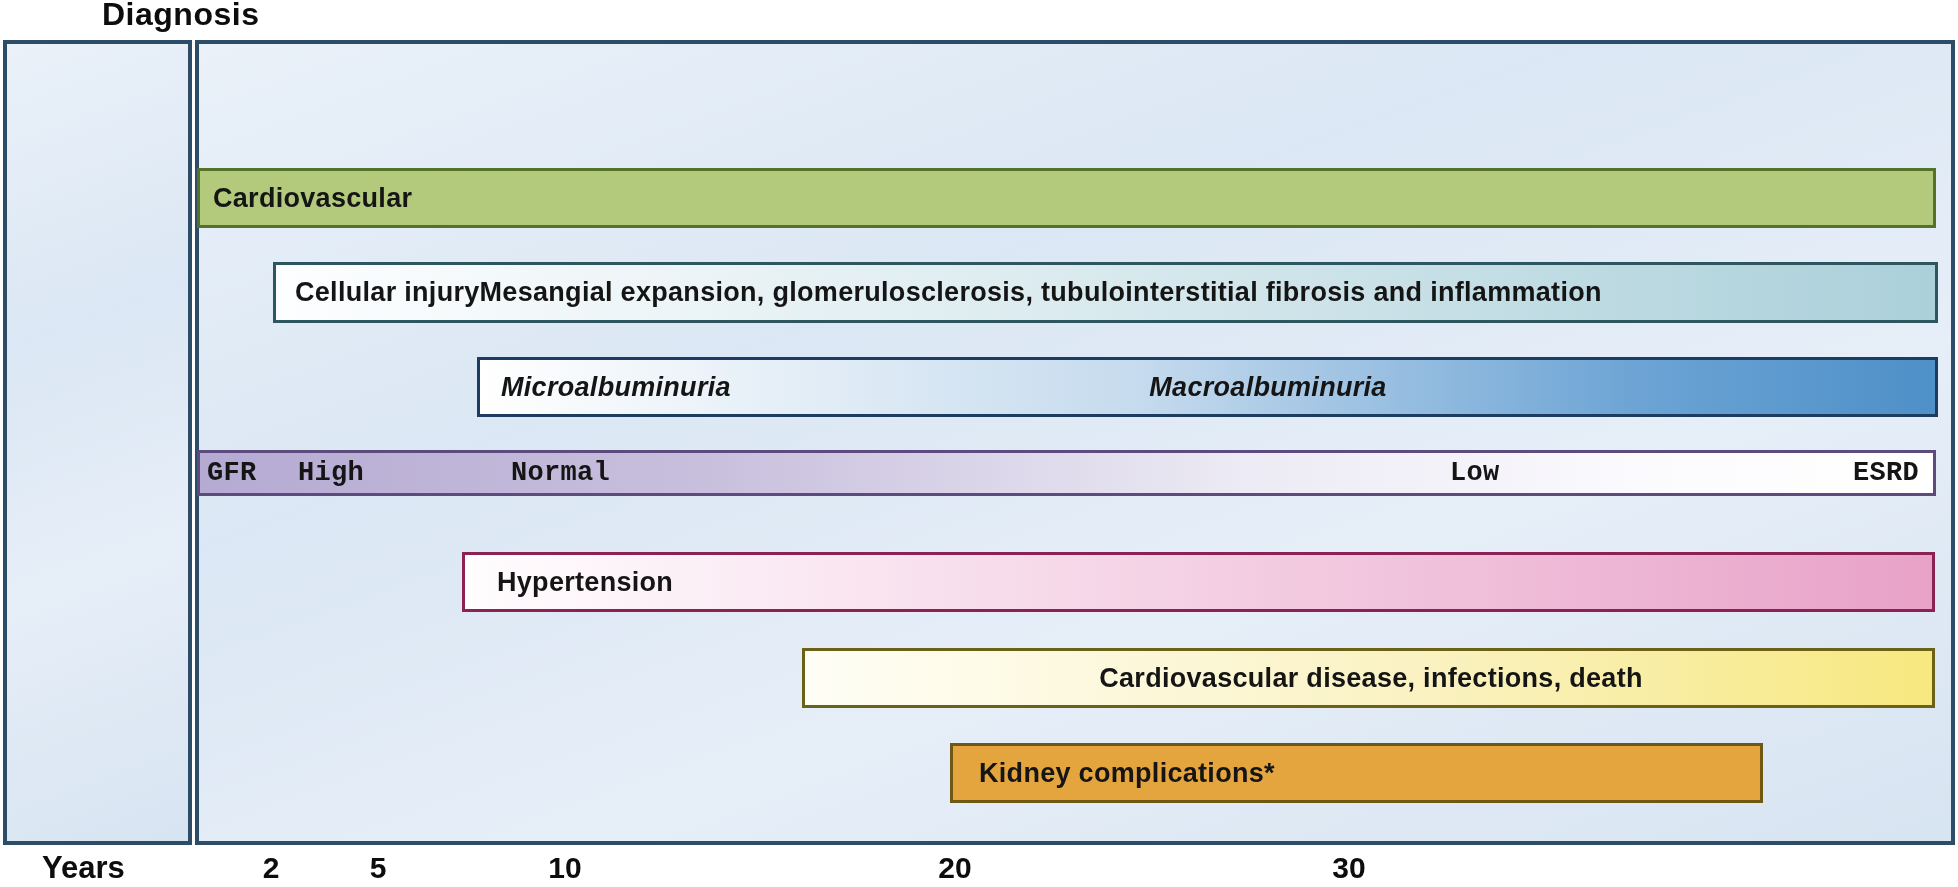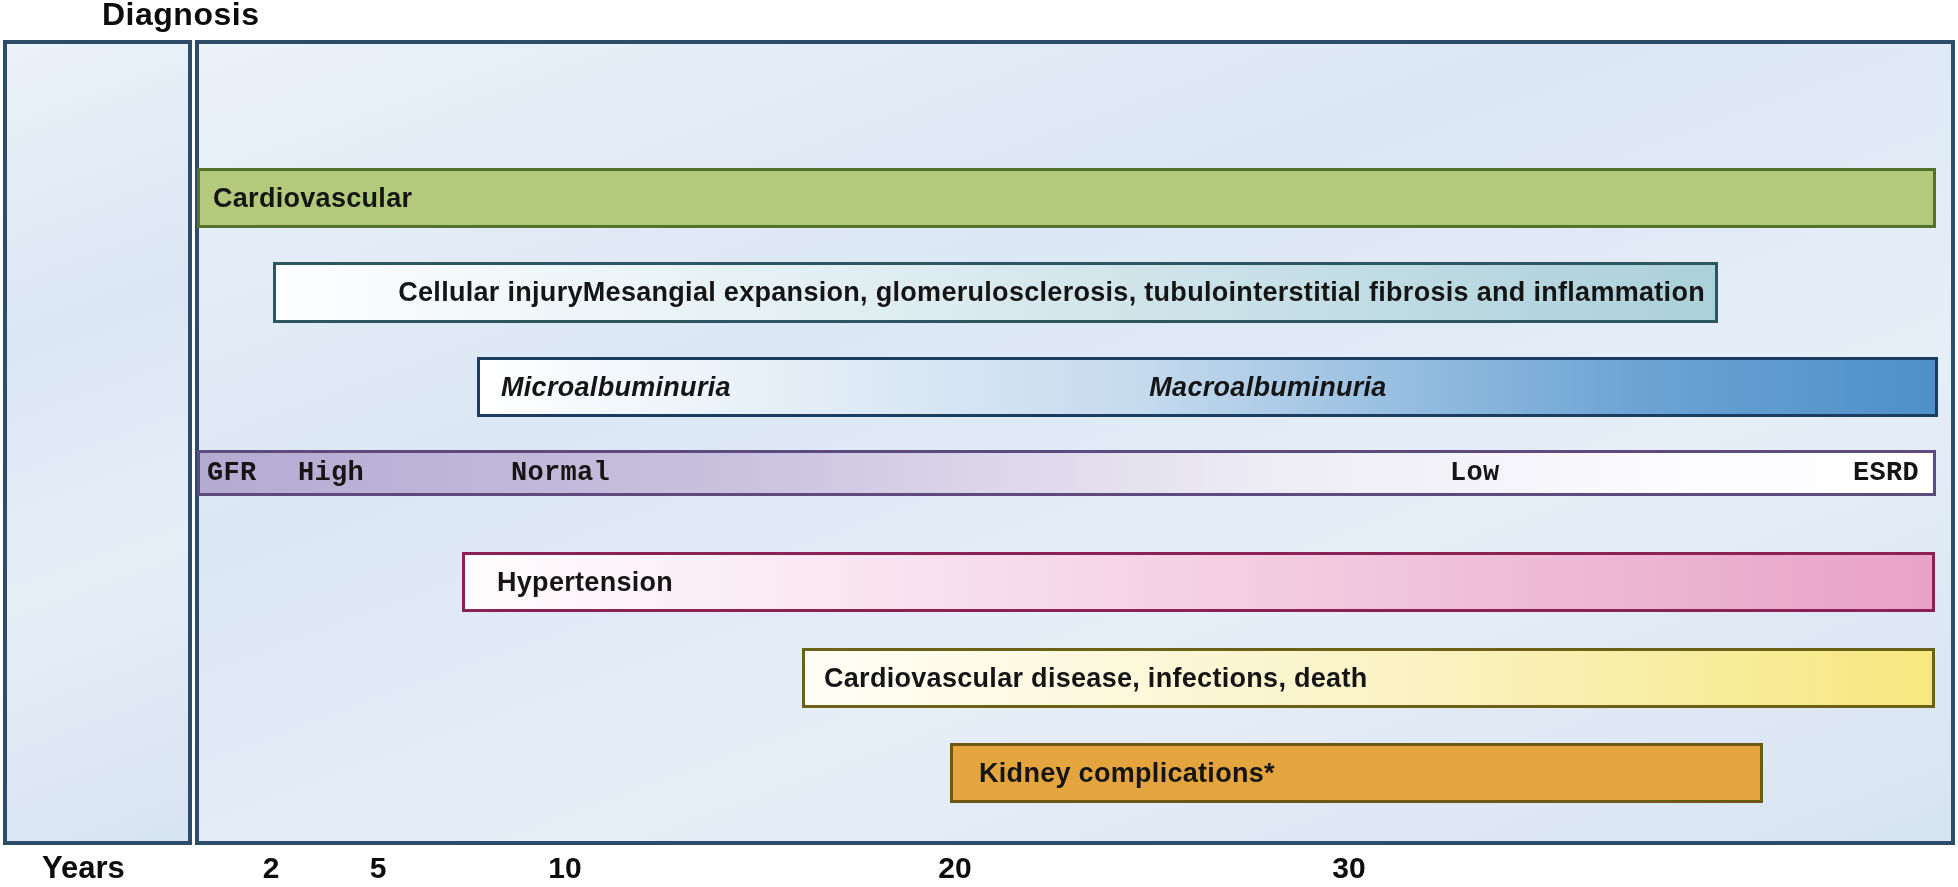--- a/index.html
+++ b/index.html
@@ -28,24 +28,24 @@
     font-size:27px;font-weight:bold;letter-spacing:.3px;color:#151515;
     white-space:nowrap;
   }
   .bar .lbl{position:relative;}
 
   .bar-hyperglycemia{
     left:197px;top:168px;width:1739px;
     background:#b3c97c;border:3px solid #55722b;padding-left:13px;
   }
   .bar-cellular{
-    left:273px;top:262px;width:1445px;height:61px;
+    left:273px;top:262px;width:1665px;height:61px;
     border:3px solid #2e565e;
     background:linear-gradient(to right,#fdfeff 0%,#ddecf0 45%,#abd0da 100%);
-    justify-content:flex-end;padding-left:19px;padding-right:10px;
+    justify-content:flex-start;padding-left:19px;padding-right:10px;
   }
   .bar-albuminuria{
     left:477px;top:357px;width:1461px;
     border:3px solid #1c3c60;
     background:linear-gradient(to right,#ffffff 0%,#c6dbee 45%,#6ba3d4 80%,#4e90c8 100%);
     padding-left:21px;
     font-style:italic;
   }
   .bar-albuminuria .macro{position:absolute;left:46%;}
   .bar-gfr{
@@ -62,21 +62,21 @@
   .bar-hypertension{
     left:462px;top:552px;width:1473px;
     border:3px solid #8c2155;
     background:linear-gradient(to right,#fffdfe 0%,#f4d0e4 50%,#e8a2c8 100%);
     padding-left:32px;
   }
   .bar-cardiovascular{
     left:802px;top:648px;width:1133px;
     border:3px solid #6b6218;
     background:linear-gradient(to right,#fffef6 0%,#faf2c2 55%,#f7e87f 100%);
-    justify-content:flex-start;padding-right:14px;padding-left:19px;
+    justify-content:center;padding-right:14px;padding-left:19px;
   }
   .bar-kidney{
     left:950px;top:743px;width:813px;
     background:#e5a53e;border:3px solid #6f5714;padding-left:26px;
   }
 
   .axis-years-label{
     position:absolute;left:42px;top:850px;
     font-size:31px;font-weight:bold;text-align:right;
   }

